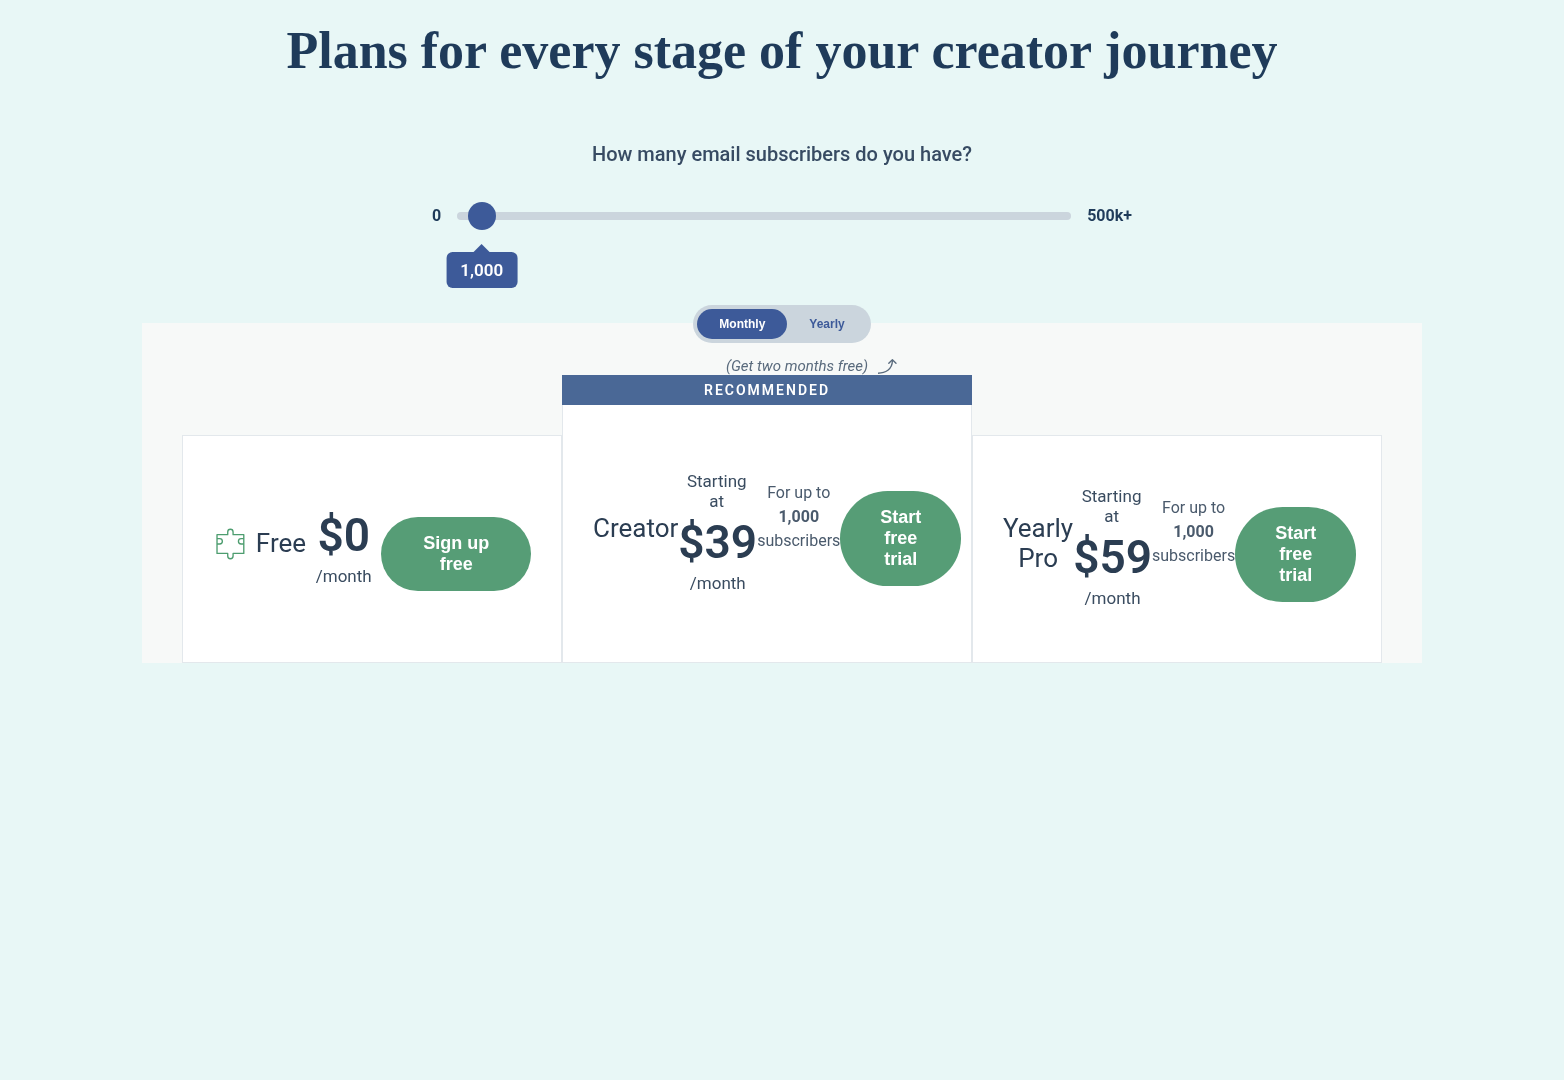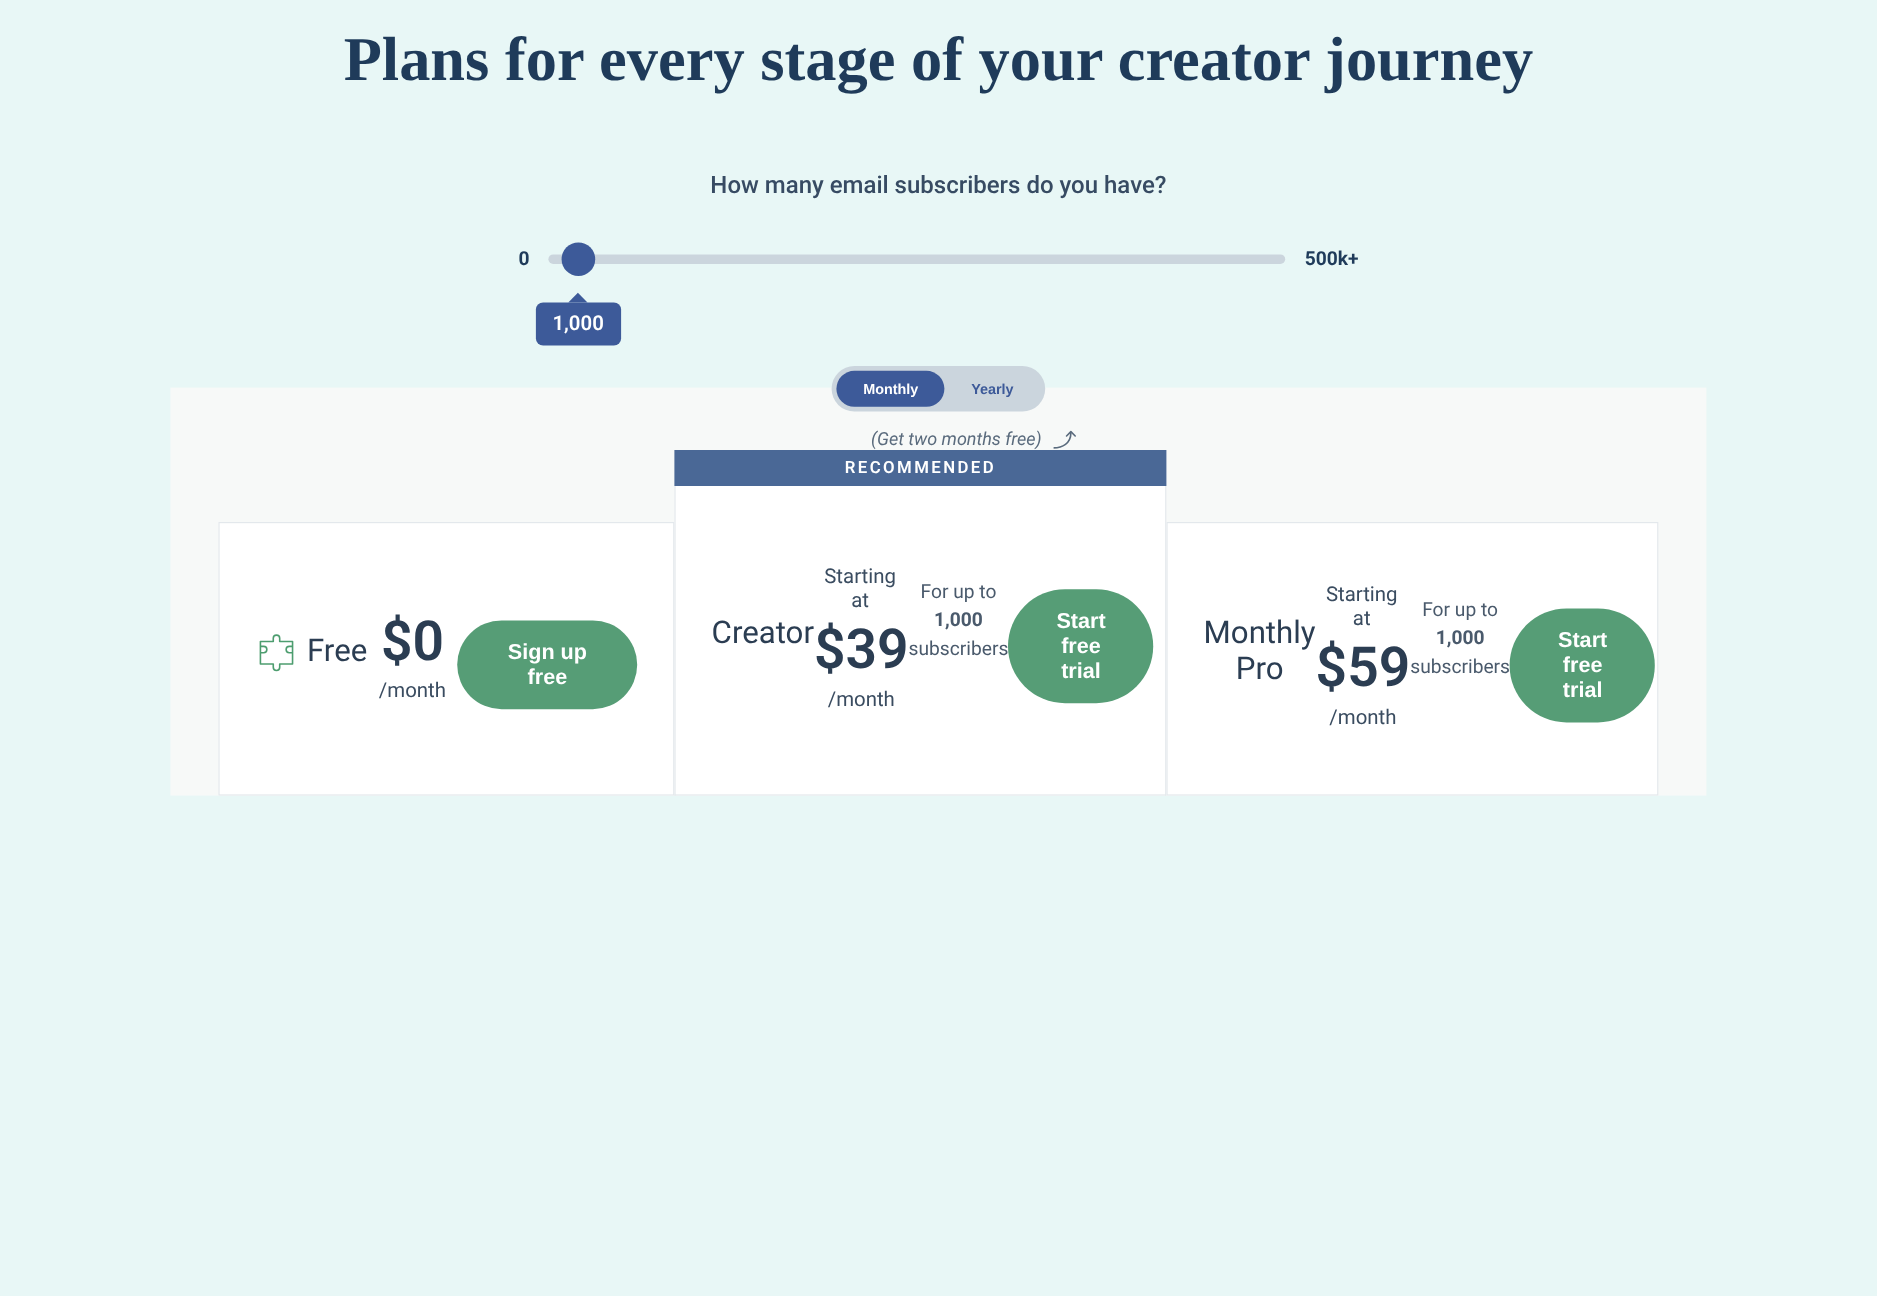--- a/index.html
+++ b/index.html
@@ -323,21 +323,21 @@
     <div class="plan-card">
       <svg class="plan-icon lg" viewBox="0 0 80 60" fill="none" stroke="currentColor" stroke-width="2" stroke-linejoin="round">
         <path d="M6 16 h20 v18 h-20 z"></path>
         <path d="M26 16 h20 v18 h-20 z"></path>
         <path d="M16 34 h20 v18 h-20 z"></path>
         <path d="M44 6 l22 -4 l4 20 l-22 4 z"></path>
         <circle cx="26" cy="25" r="3"></circle>
         <circle cx="26" cy="34" r="3"></circle>
         <circle cx="48" cy="18" r="3"></circle>
       </svg>
-      <div class="plan-name">Monthly Pro</div>
+      <div class="plan-name">Yearly Pro</div>
       <div class="price-line">
         <span class="price-prefix">Starting at</span>
         <span class="price-amount">$59</span>
         <span class="price-suffix">/month</span>
       </div>
       <div class="plan-sub">
         <span>For up to </span><span class="strong">1,000</span><span> subscribers</span>
       </div>
       <button class="cta-button">Start free trial</button>
     </div>

